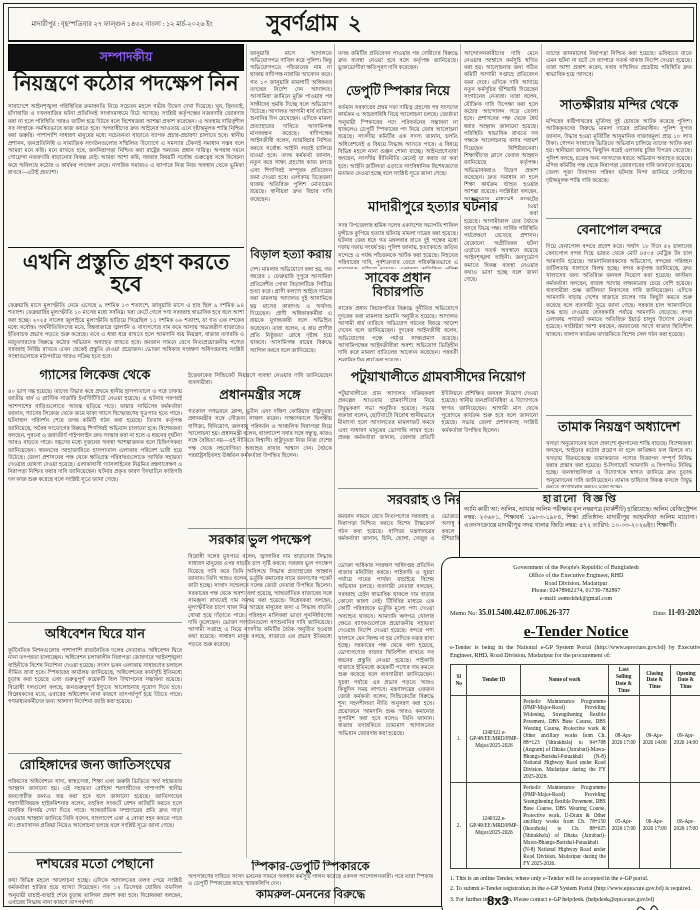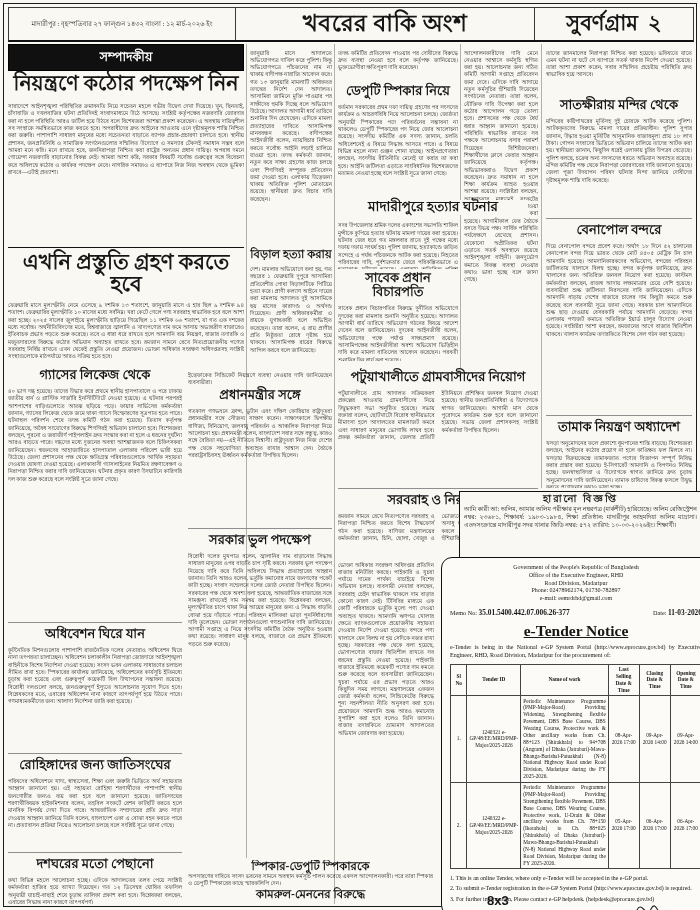--- a/index.html
+++ b/index.html
@@ -20,21 +20,21 @@
   
   .col{position:absolute;overflow:hidden;}
   .body{font-size:5.5px;line-height:1.33;text-align:justify;color:#1d1d1d;word-break:break-word;}
   .story{overflow:hidden;}
   .h-med{font-size:13px;font-weight:bold;text-align:center;line-height:1.12;margin:2px 0 2px;}
   .h-sm{font-size:11.5px;font-weight:bold;text-align:center;line-height:1.1;margin:2px 0;}
   .rule{border-top:1px solid #8f8f8f;margin:2px 0;}
   .vline{position:absolute;width:0;border-left:1px solid #b3b0aa;}
 
   
-  .edbar{background:#101010;color:#ffffff;text-align:center;font-weight:bold;font-size:12.5px;
+  .edbar{background:#101010;color:#8b5cf6;text-align:center;font-weight:bold;font-size:12.5px;
          padding:2.5px 0;border:1px solid #000;margin-bottom:2px;}
   .edhead{font-size:20.5px;font-weight:bold;text-align:center;line-height:1.05;margin:2px 0 3px;}
   .edhead2{font-size:21px;font-weight:bold;text-align:center;line-height:1.05;margin:3px 0 2px;
            border-top:1.4px solid #111;padding-top:3px;}
 
   .h-wide{position:relative;z-index:2;width:190px;background:#faf8f3;font-size:13.5px;
           font-weight:bold;text-align:center;line-height:1.1;margin:2px 0;}
   .two-col{column-count:2;column-gap:7px;}
 
   
@@ -61,21 +61,20 @@
           font-weight:bold;font-size:13px;margin-left:34px;}
 </style>
 </head>
 <body>
 
 <div class="page">
   <div class="frame"></div>
 
   <div class="hdr">
     <div class="date">মাদারীপুর : বৃহস্পতিবার ২৭ ফাল্গুন ১৪৩২ বাংলা : ১২ মার্চ-২০২৬ ইং</div>
-    <div class="mid">খবরের বাকি অংশ</div>
     <div class="brand">
       <span>সুবর্ণগ্রাম</span>
       <span>২</span>
     </div>
   </div>
 
   <div class="vline" style="left:246px;top:44px;height:814px;"></div>
   <div class="vline" style="left:334px;top:44px;height:860px;"></div>
   <div class="vline" style="left:460px;top:44px;height:324px;"></div>
   <div class="vline" style="left:541px;top:44px;height:444px;"></div>

